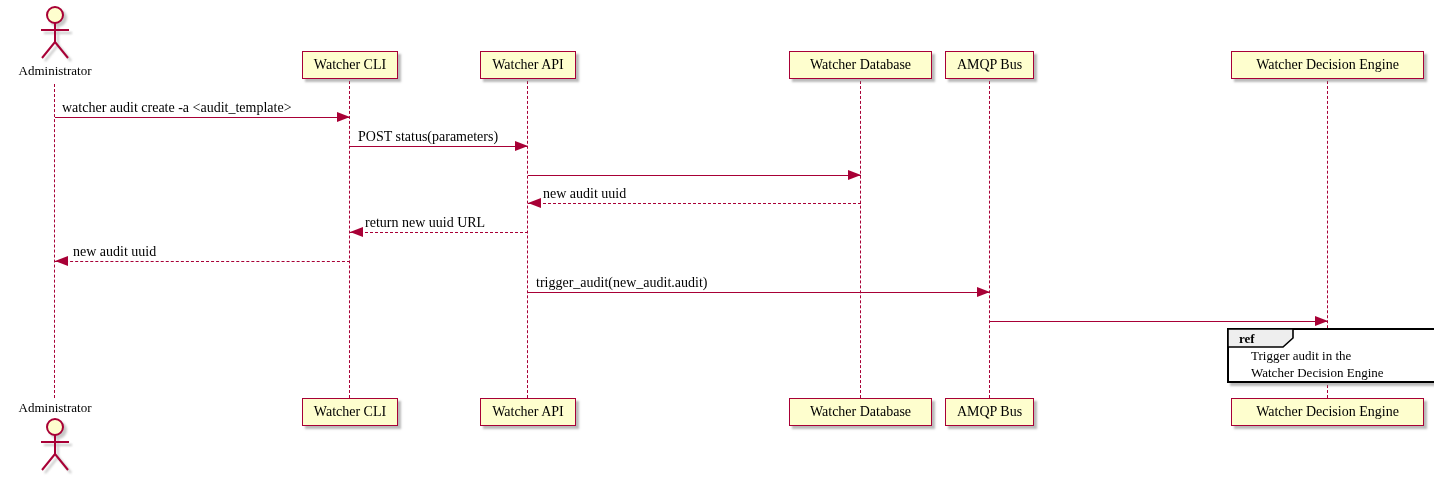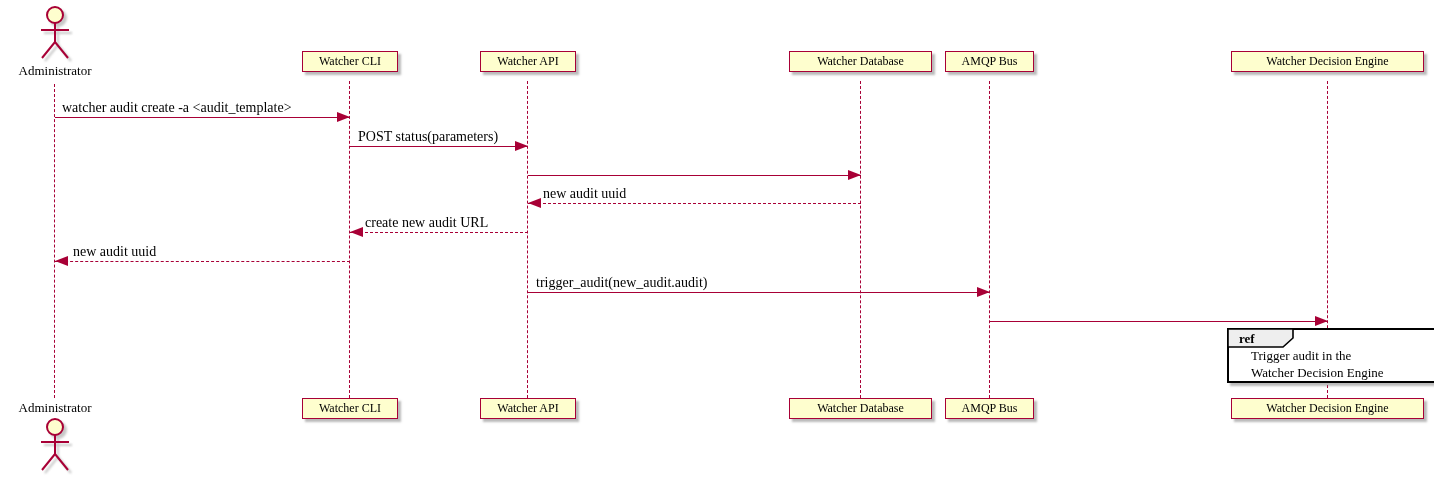--- a/index.html
+++ b/index.html
@@ -2,26 +2,26 @@
 <html style="--line: #A80036; --participant-fill: #FEFECE; --participant-border: #A80036; --text: #000000; --ref-header-fill: #EEEEEE; --ref-border: #000000; --background: #FFFFFF;"><head>
 <meta charset="utf-8">
 <style>
   html,body{margin:0;padding:0;background:#ffffff;}
   .canvas{
     position:relative;width:1434px;height:486px;background:var(--background,#fff);
     font-family:Liberation Serif, serif;color:var(--text,#000);overflow:hidden;
   }
   .lifeline{position:absolute;width:0;border-left:1px dashed var(--line,#A80036);}
   .pbox{
-    position:absolute;height:21px;box-sizing:border-box;
+    position:absolute;height:28px;box-sizing:border-box;
     background:var(--participant-fill,#FEFECE);
     border:1.5px solid var(--participant-border,#A80036);
     box-shadow:3px 3px 2px rgba(130,130,130,.55);
     display:flex;align-items:center;justify-content:center;
-    font-size:12px;white-space:nowrap;
+    font-size:14px;white-space:nowrap;
   }
   .actor-label{position:absolute;width:110px;text-align:center;font-size:13px;white-space:nowrap;}
   .actor-figure{position:absolute;filter:drop-shadow(3px 3px 1px rgba(130,130,130,.45));}
   .msg-label{position:absolute;font-size:14px;white-space:nowrap;}
   .msg-line{position:absolute;height:0;border-top:1px solid var(--line,#A80036);}
   .msg-line.dashed{border-top-style:dashed;}
   .arrow-r{position:absolute;width:0;height:0;border-top:5px solid transparent;border-bottom:5px solid transparent;border-left:13px solid var(--line,#A80036);}
   .arrow-l{position:absolute;width:0;height:0;border-top:5px solid transparent;border-bottom:5px solid transparent;border-right:13px solid var(--line,#A80036);}
   .ref-box{
     position:absolute;left:1227px;top:328px;width:215px;height:55px;box-sizing:border-box;
@@ -67,21 +67,21 @@
   <div class="msg-line" style="left:350px;top:146px;width:178px"></div>
   <div class="arrow-r" style="left:515px;top:141px"></div>
 
   <div class="msg-line" style="left:528px;top:175px;width:333px"></div>
   <div class="arrow-r" style="left:848px;top:170px"></div>
 
   <div class="msg-label" style="left:543px;top:186px">new audit uuid</div>
   <div class="msg-line dashed" style="left:528px;top:203px;width:333px"></div>
   <div class="arrow-l" style="left:528px;top:198px"></div>
 
-  <div class="msg-label" style="left:365px;top:215px">create new audit URL</div>
+  <div class="msg-label" style="left:365px;top:215px">return new uuid URL</div>
   <div class="msg-line dashed" style="left:350px;top:232px;width:178px"></div>
   <div class="arrow-l" style="left:350px;top:227px"></div>
 
   <div class="msg-label" style="left:73px;top:244px">new audit uuid</div>
   <div class="msg-line dashed" style="left:55px;top:261px;width:295px"></div>
   <div class="arrow-l" style="left:55px;top:256px"></div>
 
   <div class="msg-label" style="left:536px;top:275px">trigger_audit(new_audit.audit)</div>
   <div class="msg-line" style="left:528px;top:292px;width:462px"></div>
   <div class="arrow-r" style="left:977px;top:287px"></div>

